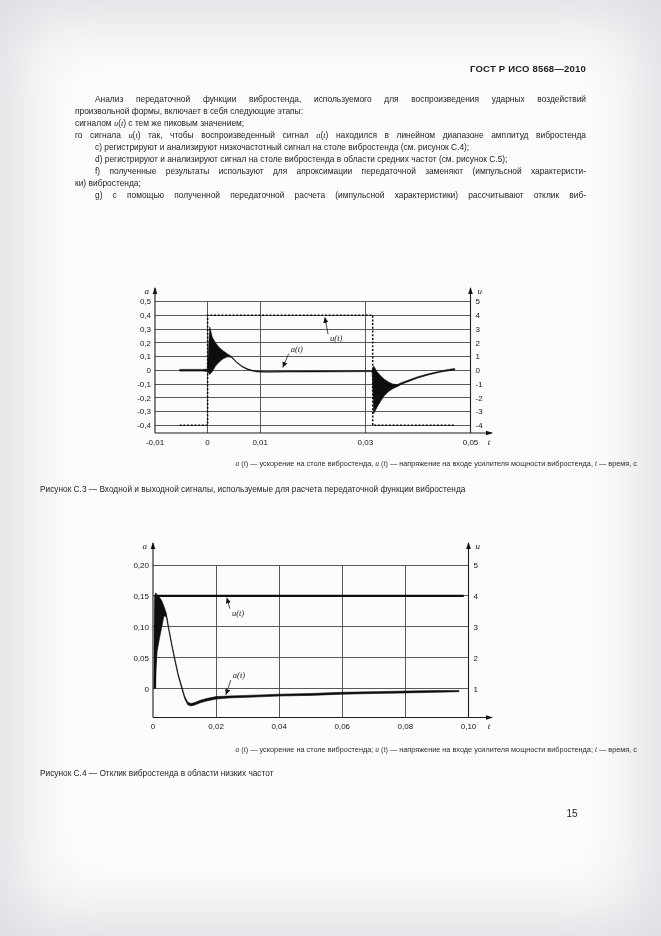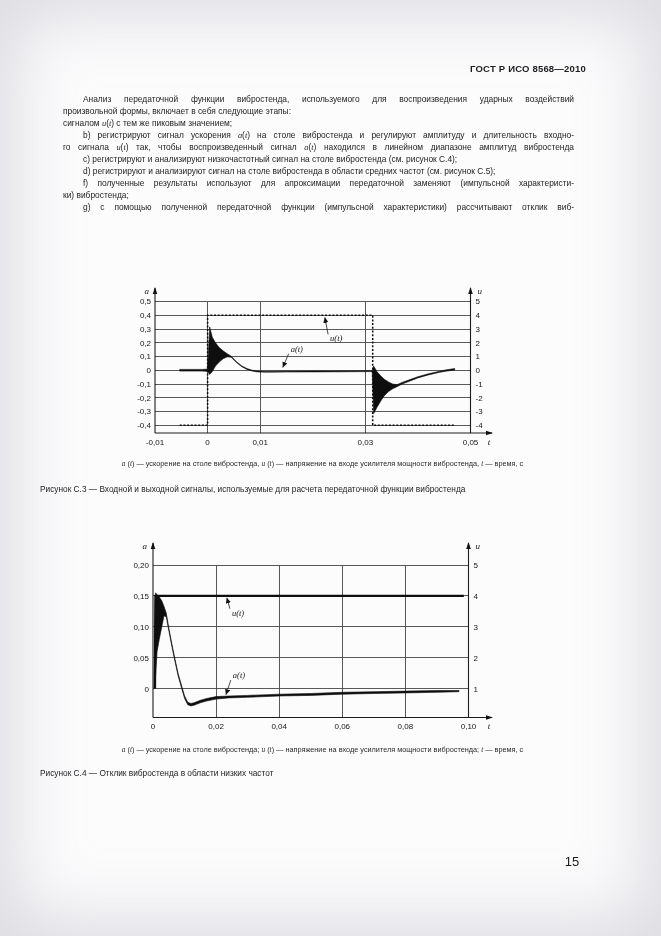--- a/index.html
+++ b/index.html
@@ -2,51 +2,50 @@
 <html><head>
 <meta charset="utf-8">
 <style>
   html,body{margin:0;padding:0;background:#e9e9ee;}
   .page{position:relative;width:661px;height:936px;background:#fcfcfd;overflow:hidden;
         font-family:"Liberation Sans","DejaVu Sans",sans-serif;color:#1d1d1f;}
   .vignette{position:absolute;inset:0;pointer-events:none;
         box-shadow:inset 0 0 70px 14px rgba(143,143,158,0.30);}
   .hdr{position:absolute;top:63px;left:75px;width:511px;text-align:right;
         font-weight:bold;font-size:9.5px;letter-spacing:.2px;}
-  .bodytext{position:absolute;top:93px;left:63px;width:511px;font-size:8.4px;line-height:12px;}
+  .bodytext{position:absolute;top:93px;left:75px;width:511px;font-size:8.4px;line-height:12px;}
   .ln{height:12px;overflow:hidden;text-align:justify;text-align-last:justify;}
   .ln.last{text-align-last:left;}
   .ln.ind{text-indent:20px;}
   .v{font-family:"Liberation Serif","DejaVu Serif",serif;font-style:italic;}
-  .cap{position:absolute;left:32px;width:581px;text-align:center;font-size:7.3px;color:#2b2b2d;}
+  .cap{position:absolute;left:56px;width:581px;text-align:right;font-size:7.3px;color:#2b2b2d;}
   .figcap{position:absolute;left:40px;width:581px;text-align:left;font-size:8.3px;}
   .cap1{top:459px;} .figcap1{top:484px;} .cap2{top:745px;} .figcap2{top:768px;}
-  .pagenum{position:absolute;top:854px;left:549px;width:46px;text-align:center;font-size:13px;}
+  .pagenum{position:absolute;top:808px;left:549px;width:46px;text-align:center;font-size:10px;}
   svg.chart{position:absolute;left:0;width:661px;}
   svg text{fill:#151515;}
 </style>
 </head>
 <body>
 
 <div class="page">
   <div class="vignette"></div>
 
   <div class="hdr">ГОСТ Р ИСО 8568—2010</div>
 
   <div class="bodytext">
     <div class="ln ind">Анализ передаточной функции вибростенда, используемого для воспроизведения ударных воздействий</div>
     <div class="ln last">произвольной формы, включает в себя следующие этапы:</div>
     <div class="ln last">сигналом <i class="v">u</i>(<i class="v">t</i>) с тем же пиковым значением;</div>
-    <div class="ln ind">b)  регистрируют сигнал ускорения <i class="v">a</i>(<i class="v">t</i>) на столе вибростенда и регулируют амплитуду и длительность входно-</div>
     <div class="ln">го сигнала <i class="v">u</i>(<i class="v">t</i>) так, чтобы воспроизведенный сигнал <i class="v">a</i>(<i class="v">t</i>) находился в линейном диапазоне амплитуд вибростенда</div>
     <div class="ln ind last">c)  регистрируют и анализируют низкочастотный сигнал на столе вибростенда (см. рисунок С.4);</div>
     <div class="ln ind last">d)  регистрируют и анализируют сигнал на столе вибростенда в области средних частот (см. рисунок С.5);</div>
     <div class="ln ind">f)  полученные результаты используют для апроксимации передаточной заменяют (импульсной характеристи-</div>
     <div class="ln last">ки) вибростенда;</div>
-    <div class="ln ind">g)  с помощью полученной передаточной функции (импульсной характеристики) рассчитывают отклик виб-</div>
+    <div class="ln ind">g)  с помощью полученной передаточной расчета (импульсной характеристики) рассчитывают отклик виб-</div>
   </div>
 
   <svg class="chart" style="top:276px;height:180px" viewBox="0 276 661 180" role="img">
       <defs>
         <marker id="arw0" markerWidth="7" markerHeight="7" refX="5.5" refY="2.6" orient="auto" markerUnits="userSpaceOnUse">
           <path d="M0,0L5.5,2.6L0,5.2Z" fill="#111"></path>
         </marker>
       </defs>
       <line x1="155" x2="470.5" y1="301.5" y2="301.5" stroke="#474747" stroke-width="0.9" shape-rendering="crispEdges"></line>
       <line x1="155" x2="470.5" y1="315.25" y2="315.25" stroke="#474747" stroke-width="0.9" shape-rendering="crispEdges"></line>

